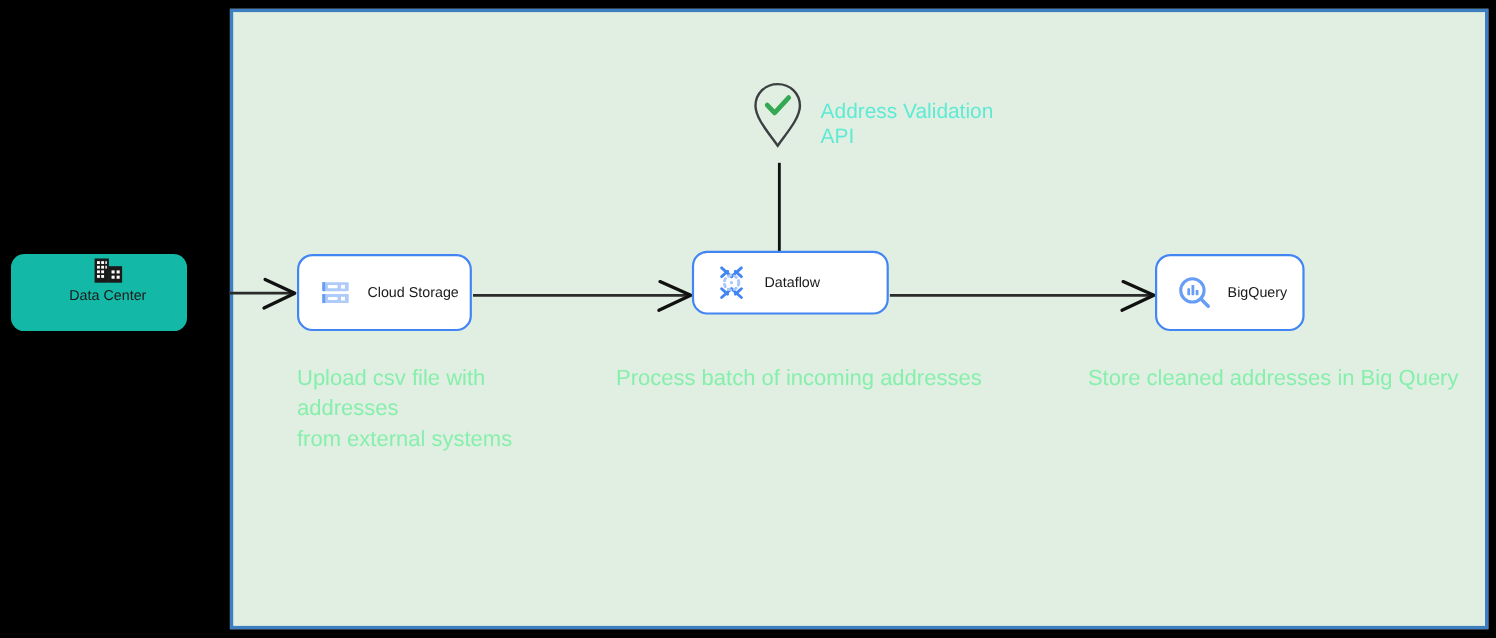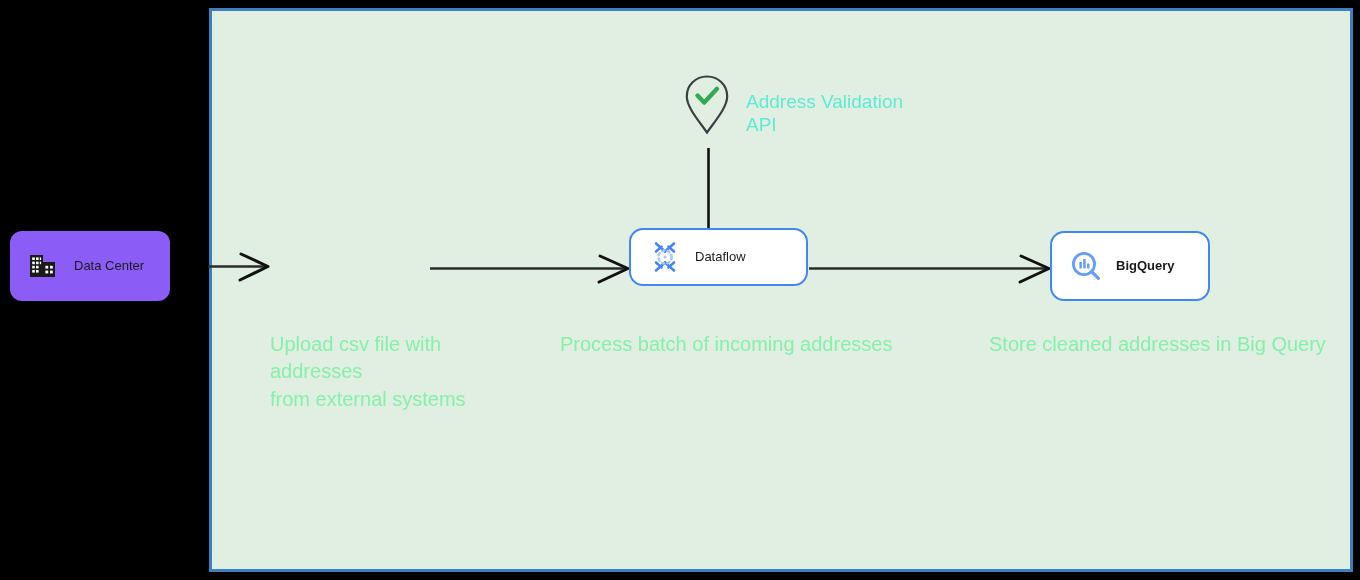--- a/index.html
+++ b/index.html
@@ -28,25 +28,26 @@
     box-sizing: border-box;
   }
 
   
   .onprem-node {
     position: absolute;
     left: 10px;
     top: 231px;
     width: 160px;
     height: 70px;
-    background: #8b5cf6;
+    background: #14b8a6;
     border-radius: 12px;
     display: flex;
     align-items: center;
     box-sizing: border-box;
+    flex-direction: column;
   }
   .onprem-node .node-icon {
     width: 30px;
     height: 30px;
     margin-left: 18px;
     flex: none;
     display: block;
   }
   .onprem-node .node-label {
     margin-left: 16px;
@@ -82,21 +83,21 @@
   #node-cloud-storage {
     left: 270px; top: 231px;
     width: 159px; height: 70px;
   }
   #node-dataflow {
     left: 629px; top: 228px;
     width: 179px; height: 58px;
   }
   #node-bigquery {
     left: 1050px; top: 231px;
-    width: 160px; height: 70px; font-weight: bold;
+    width: 136px; height: 70px;
   }
 
   
   .ext-service {
     position: absolute;
     left: 684px;
     top: 74px;
     display: flex;
     align-items: flex-start;
   }
@@ -184,20 +185,35 @@
       <rect x="8.0" y="19.0" width="2.6" height="2.6" fill="#FFFFFF"></rect>
 
       <rect x="17.4" y="14.8" width="2.8" height="2.8" fill="#FFFFFF"></rect>
       <rect x="22.0" y="14.8" width="2.8" height="2.8" fill="#FFFFFF"></rect>
       <rect x="17.4" y="19.6" width="2.8" height="2.8" fill="#FFFFFF"></rect>
       <rect x="22.0" y="19.6" width="2.8" height="2.8" fill="#FFFFFF"></rect>
     </svg>
     <span class="node-label">Data Center</span>
   </div>
 
+  <div class="gcp-node" id="node-cloud-storage">
+    <svg class="node-icon" width="30" height="30" viewBox="0 0 30 30" xmlns="http://www.w3.org/2000/svg">
+
+      <rect x="3" y="5.5" width="24" height="8.2" rx="1" fill="#AECBFA"></rect>
+      <rect x="3" y="5.5" width="2.6" height="8.2" fill="#669DF6"></rect>
+      <rect x="8" y="8.2" width="9" height="2.8" rx="1.2" fill="#FFFFFF"></rect>
+      <rect x="20" y="8.0" width="3.6" height="3.4" fill="#FFFFFF"></rect>
+
+      <rect x="3" y="16.3" width="24" height="8.2" rx="1" fill="#AECBFA"></rect>
+      <rect x="3" y="16.3" width="2.6" height="8.2" fill="#669DF6"></rect>
+      <rect x="8" y="19.0" width="9" height="2.8" rx="1.2" fill="#FFFFFF"></rect>
+      <rect x="20" y="18.8" width="3.6" height="3.4" fill="#FFFFFF"></rect>
+    </svg>
+    <span class="node-label">Cloud Storage</span>
+  </div>
 
   <div class="gcp-node" id="node-dataflow">
     <svg class="node-icon" width="32" height="34" viewBox="0 0 32 34" xmlns="http://www.w3.org/2000/svg">
       <g stroke="#4285F4" stroke-width="2.6" fill="none" stroke-linecap="round">
 
         <line x1="7" y1="3.5" x2="16" y2="11.5"></line>
         <line x1="25" y1="3.5" x2="16" y2="11.5"></line>
         <line x1="7" y1="11.5" x2="12.5" y2="6.6"></line>
         <line x1="25" y1="11.5" x2="19.5" y2="6.6"></line>
 

